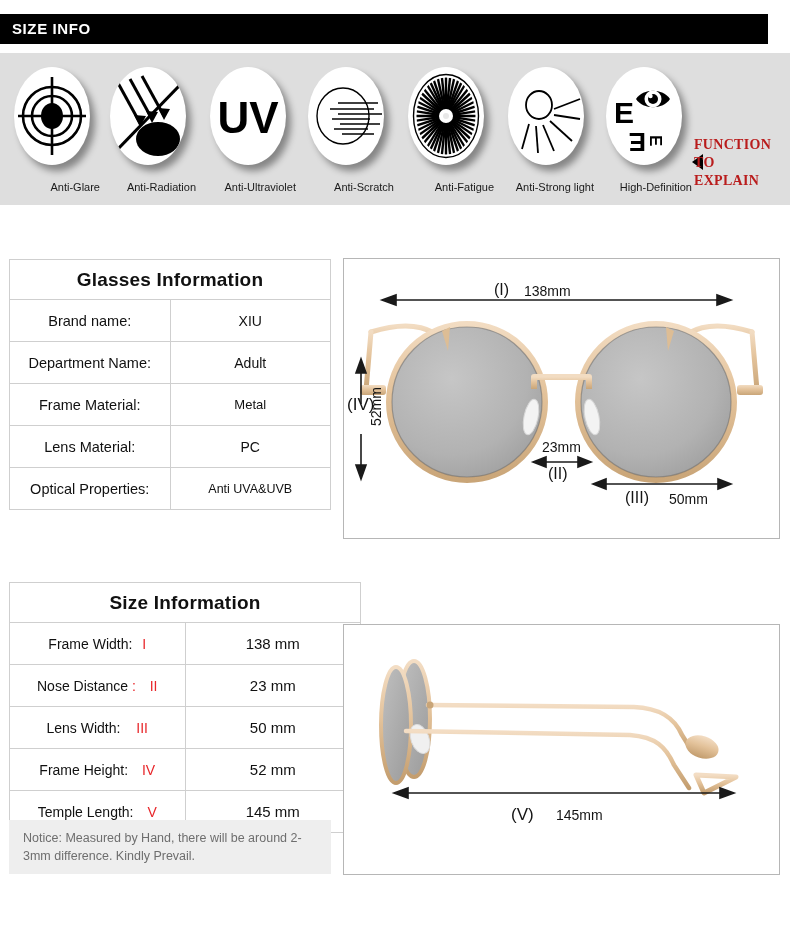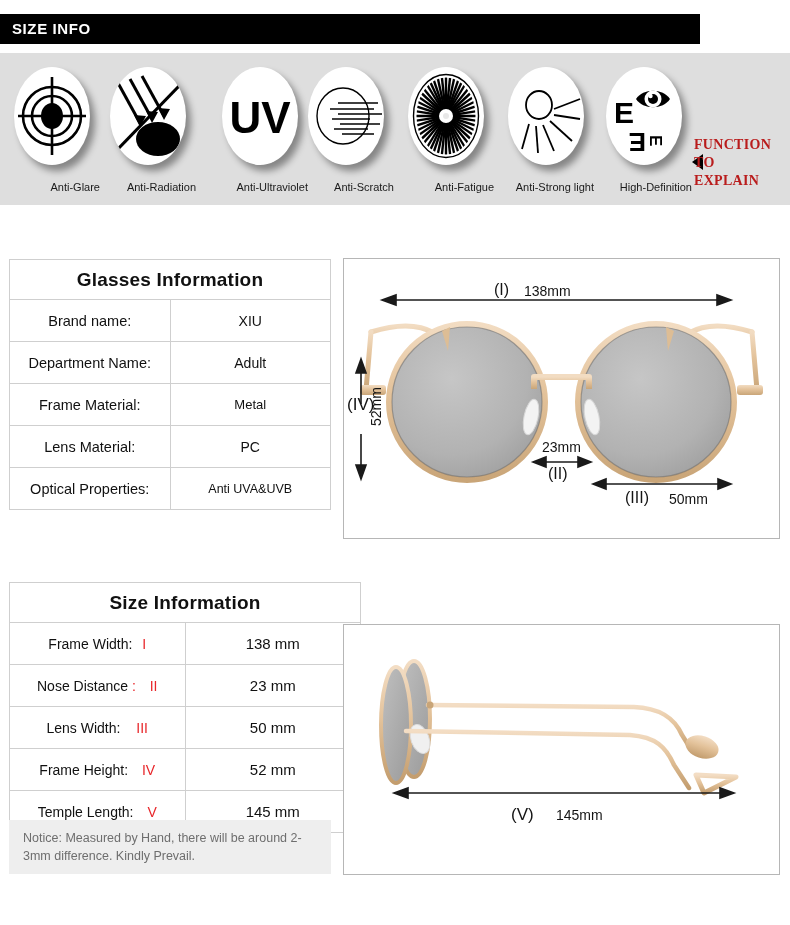--- a/index.html
+++ b/index.html
@@ -12,21 +12,21 @@
     height: 925px;
     position: relative;
     font-family: "Liberation Sans", sans-serif;
     overflow: hidden;
   }
 
   
   #header-bar {
     position: absolute;
     left: 0; top: 14px;
-    width: 700px; height: 30px;
+    width: 768px; height: 30px;
     background: #000000;
   }
   #header-title {
     position: absolute;
     left: 12px; top: 6px;
     color: #ffffff;
     font-size: 15px;
     font-weight: 600;
     letter-spacing: 0.6px;
     font-family: "Liberation Sans", sans-serif;
@@ -205,21 +205,21 @@
             <polygon points="54,53 48,41 60,42"></polygon>
           </g>
           <ellipse cx="48" cy="72" rx="22" ry="17" fill="#000"></ellipse>
           <line x1="6" y1="84" x2="70" y2="18" stroke="#000" stroke-width="3.2"></line>
         </svg>
       </div>
     </div>
     <div class="feature-label">Anti-Radiation</div>
   </div>
 
-  <div class="feature-item" style="left:212px;">
+  <div class="feature-item" style="left:200px;">
     <div class="badge">
       <div class="badge-ellipse">
         <svg width="76" height="98" viewBox="0 0 76 98">
           <text x="38" y="66" text-anchor="middle" font-family="Liberation Sans, sans-serif" font-size="44" font-weight="bold" fill="#000">UV</text>
         </svg>
       </div>
     </div>
     <div class="feature-label">Anti-Ultraviolet</div>
   </div>
 

